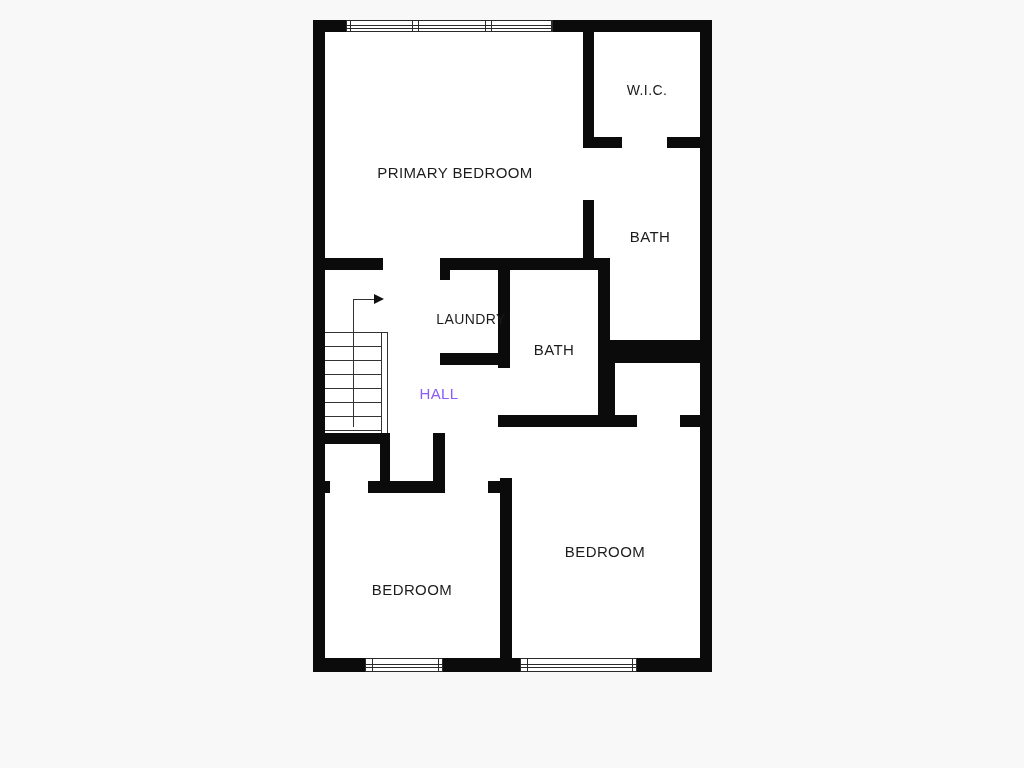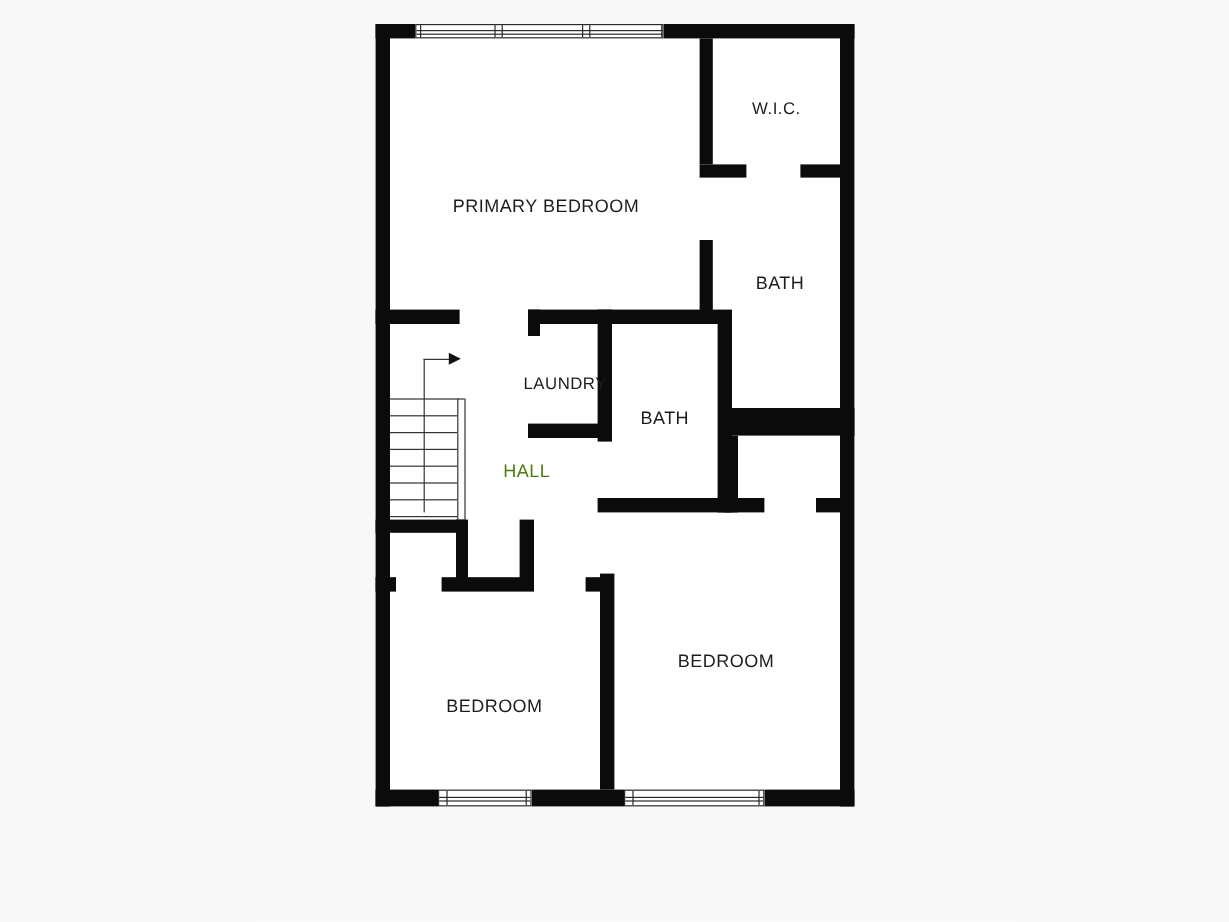--- a/index.html
+++ b/index.html
@@ -105,17 +105,17 @@
       <div class="sline" style="left: 381px; top: 332px; width: 1px; height: 101px; background: rgb(51, 51, 51);"></div>
       <div class="sline" style="left: 387px; top: 332px; width: 1px; height: 101px; background: rgb(51, 51, 51);"></div>
       <div class="sline" style="left: 353px; top: 299px; width: 1px; height: 128px; background: rgb(51, 51, 51);"></div>
       <div class="sline" style="left: 353px; top: 299px; width: 22px; height: 1px; background: rgb(51, 51, 51);"></div>
       <div class="arrowhead" style="left: 374px; top: 294px;"></div>
       <div class="room-label" style="left: 455px; top: 172px; font-size: 15px; color: rgb(28, 28, 28);">PRIMARY BEDROOM</div>
       <div class="room-label" style="left: 647px; top: 90px; font-size: 14px; color: rgb(28, 28, 28);">W.I.C.</div>
       <div class="room-label" style="left: 650px; top: 236px; font-size: 15px; color: rgb(28, 28, 28);">BATH</div>
       <div class="room-label" style="left: 471px; top: 319px; font-size: 14px; color: rgb(28, 28, 28);">LAUNDRY</div>
       <div class="room-label" style="left: 554px; top: 349px; font-size: 15px; color: rgb(28, 28, 28);">BATH</div>
-      <div class="room-label" style="left: 439px; top: 393px; font-size: 15px; color: #4d7c0f;">HALL</div>
+      <div class="room-label" style="left: 439px; top: 393px; font-size: 15px; color: #8b5cf6;">HALL</div>
       <div class="room-label" style="left: 412px; top: 589px; font-size: 15px; color: rgb(28, 28, 28);">BEDROOM</div>
       <div class="room-label" style="left: 605px; top: 551px; font-size: 15px; color: rgb(28, 28, 28);">BEDROOM</div>
     </div>
 </div>
 
 </body></html>

